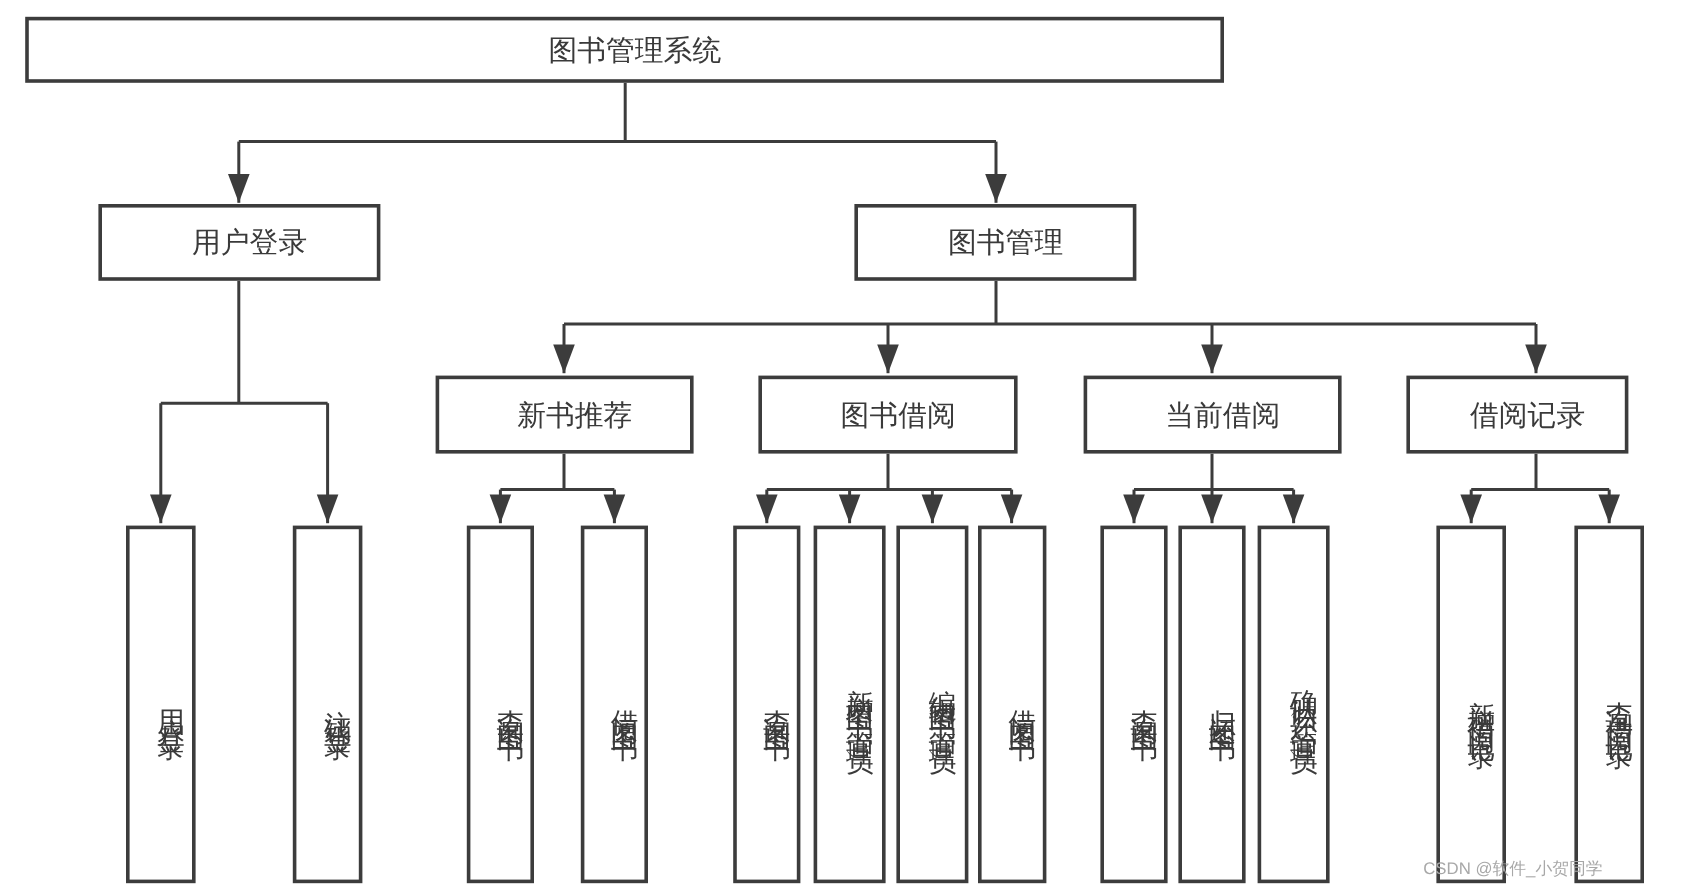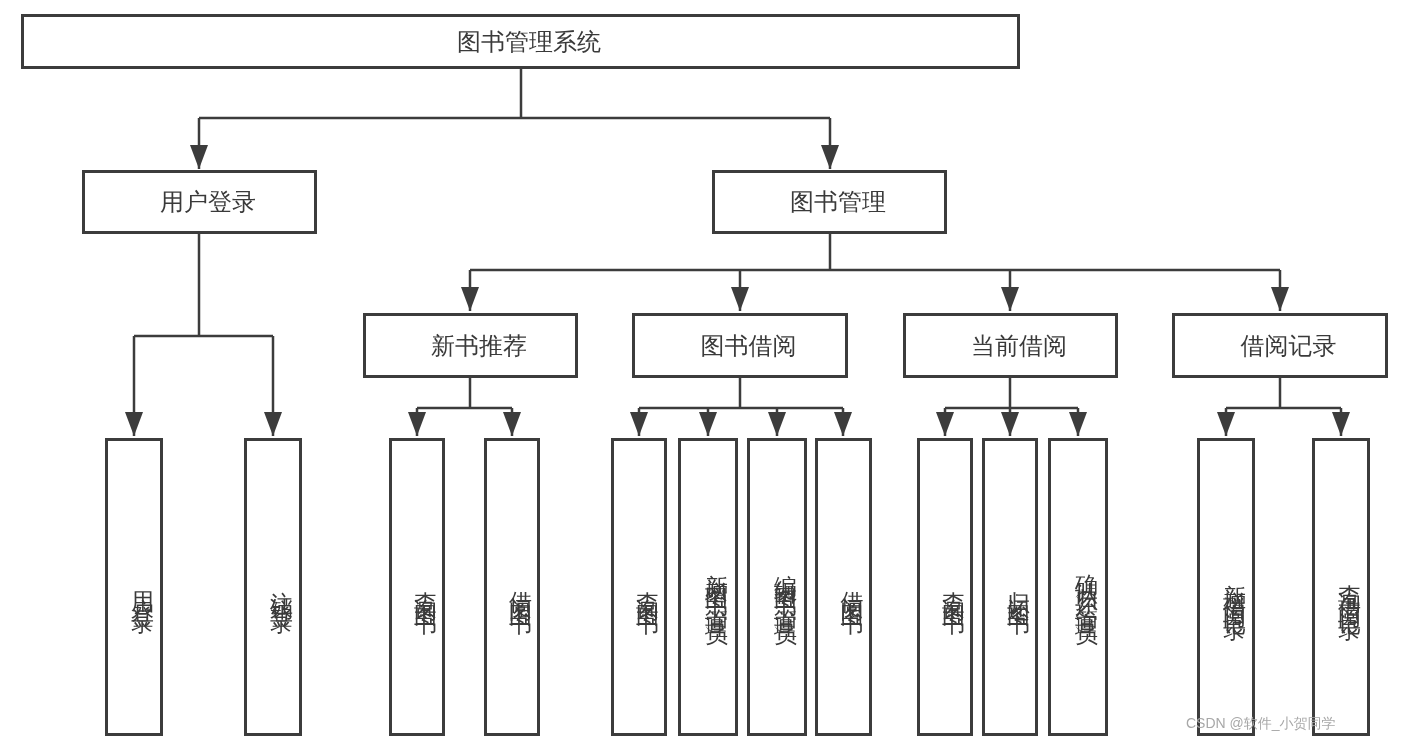--- a/index.html
+++ b/index.html
@@ -94,21 +94,21 @@
   </svg>
 
   <div class="box" style="left:21px;top:14px;width:999px;height:55px;">图书管理系统</div>
 
   <div class="box" style="left:82px;top:170px;width:235px;height:64px;">用户登录</div>
   <div class="box" style="left:712px;top:170px;width:235px;height:64px;">图书管理</div>
 
   <div class="box" style="left:363px;top:313px;width:215px;height:65px;">新书推荐</div>
   <div class="box" style="left:632px;top:313px;width:216px;height:65px;">图书借阅</div>
   <div class="box" style="left:903px;top:313px;width:215px;height:65px;">当前借阅</div>
-  <div class="box" style="left:1172px;top:313px;width:216px;height:65px;">借阅记录</div>
+  <div class="box" style="left:1172px;top:313px;width:185px;height:65px;">借阅记录</div>
 
   <div class="box vbox" style="left:105px;top:438px;width:58px;height:298px;">用户登录</div>
   <div class="box vbox" style="left:244px;top:438px;width:58px;height:298px;">注销登录</div>
 
   <div class="box vbox" style="left:389px;top:438px;width:56px;height:298px;">查询图书</div>
   <div class="box vbox" style="left:484px;top:438px;width:56px;height:298px;">借阅图书</div>
 
   <div class="box vbox" style="left:611px;top:438px;width:56px;height:298px;">查询图书</div>
   <div class="box vbox" style="left:678px;top:438px;width:60px;height:298px;">新增图书（管理员）</div>
   <div class="box vbox" style="left:747px;top:438px;width:60px;height:298px;">编辑图书（管理员）</div>

